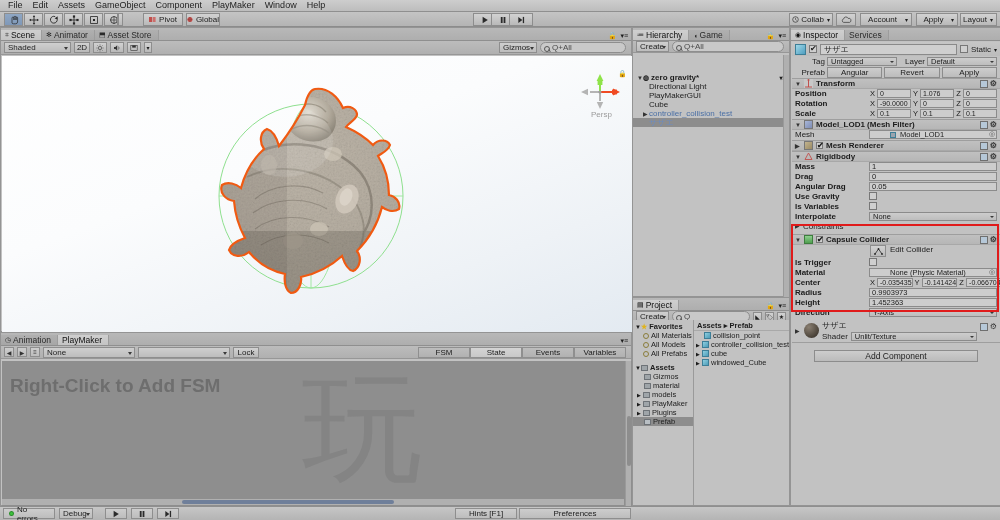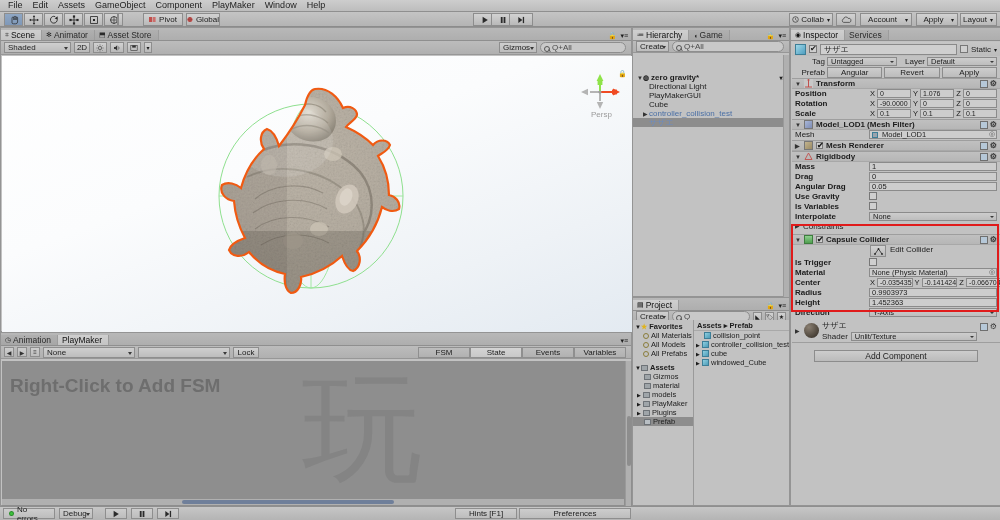--- a/index.html
+++ b/index.html
@@ -157,21 +157,21 @@
   .xyz { display:flex; align-items:center; gap:1px; flex:1; }
   .axl { width:7px; text-align:center; flex:none; font-size:7.5px; }
   .axf { flex:1; height:9px; background:#cdcdcd; border:1px solid #8b8b8b;
          font-size:7px; display:flex; align-items:center; padding-left:2px; overflow:hidden; }
   .pdrop { flex:1; height:9px; background:linear-gradient(#cdcdcd,#bdbdbd); border:1px solid #8b8b8b;
            font-size:7.5px; display:flex; align-items:center; padding-left:3px; position:relative; }
   .pdrop::after { content:''; position:absolute; right:2px; top:3px;
                   border-left:2px solid transparent; border-right:2px solid transparent;
                   border-top:2.5px solid #3a3a3a; }
   .objfield { flex:1; height:9px; background:#cdcdcd; border:1px solid #8b8b8b;
-              font-size:7.5px; display:flex; align-items:center; padding-left:2px; gap:2px; position:relative; }
+              font-size:7.5px; display:flex; align-items:center; padding-left:20px; gap:2px; position:relative; }
   .objfield::after { content:'◎'; position:absolute; right:1px; top:-1px; font-size:7px; color:#555; }
   #redbox { position:absolute; left:791px; top:224px; width:208px; height:88px;
             border:2px solid #e01b1b; pointer-events:none; z-index:30; }
   .matrow { display:flex; align-items:center; height:18px; gap:3px; padding:1px 3px; }
   .matball { width:15px;height:15px;border-radius:50%;flex:none;
              background: radial-gradient(circle at 32% 28%, #8a7f72, #4a4238 70%, #2e2924); }
   .addcomp { height:12px; margin:7px 22px; background:linear-gradient(#cdcdcd,#bbbbbb);
              border:1px solid #8c8c8c; display:flex; align-items:center; justify-content:center;
              font-size:8.5px; }
 

